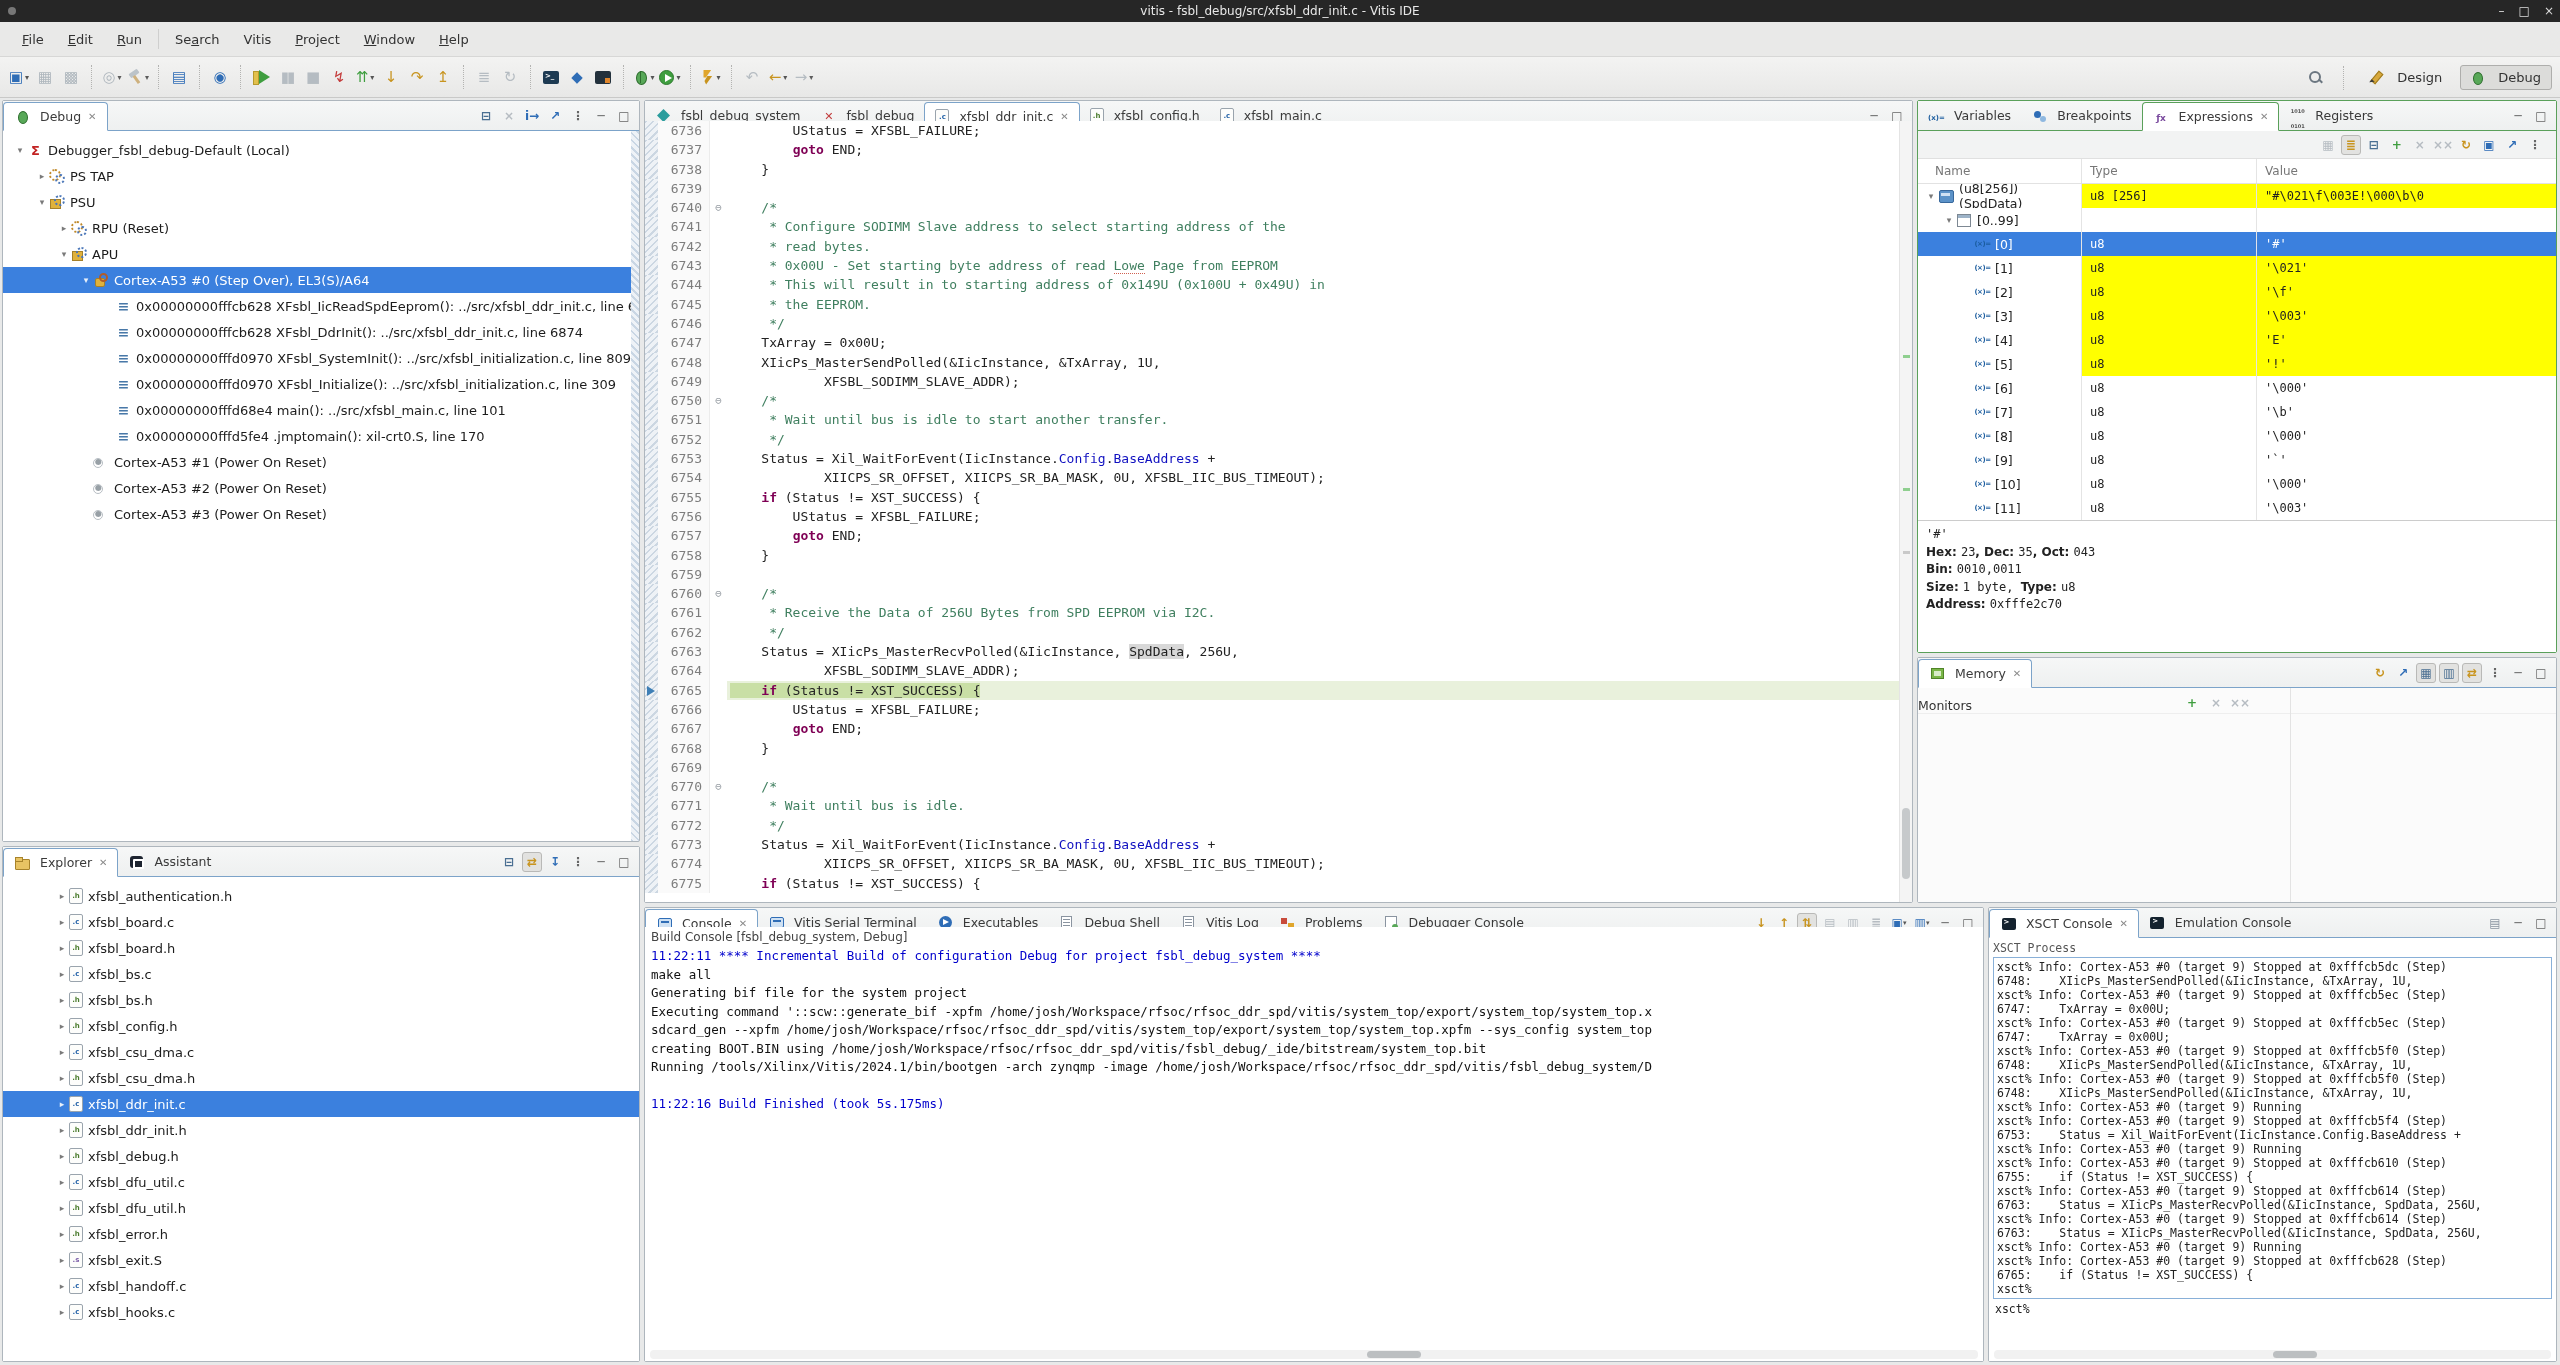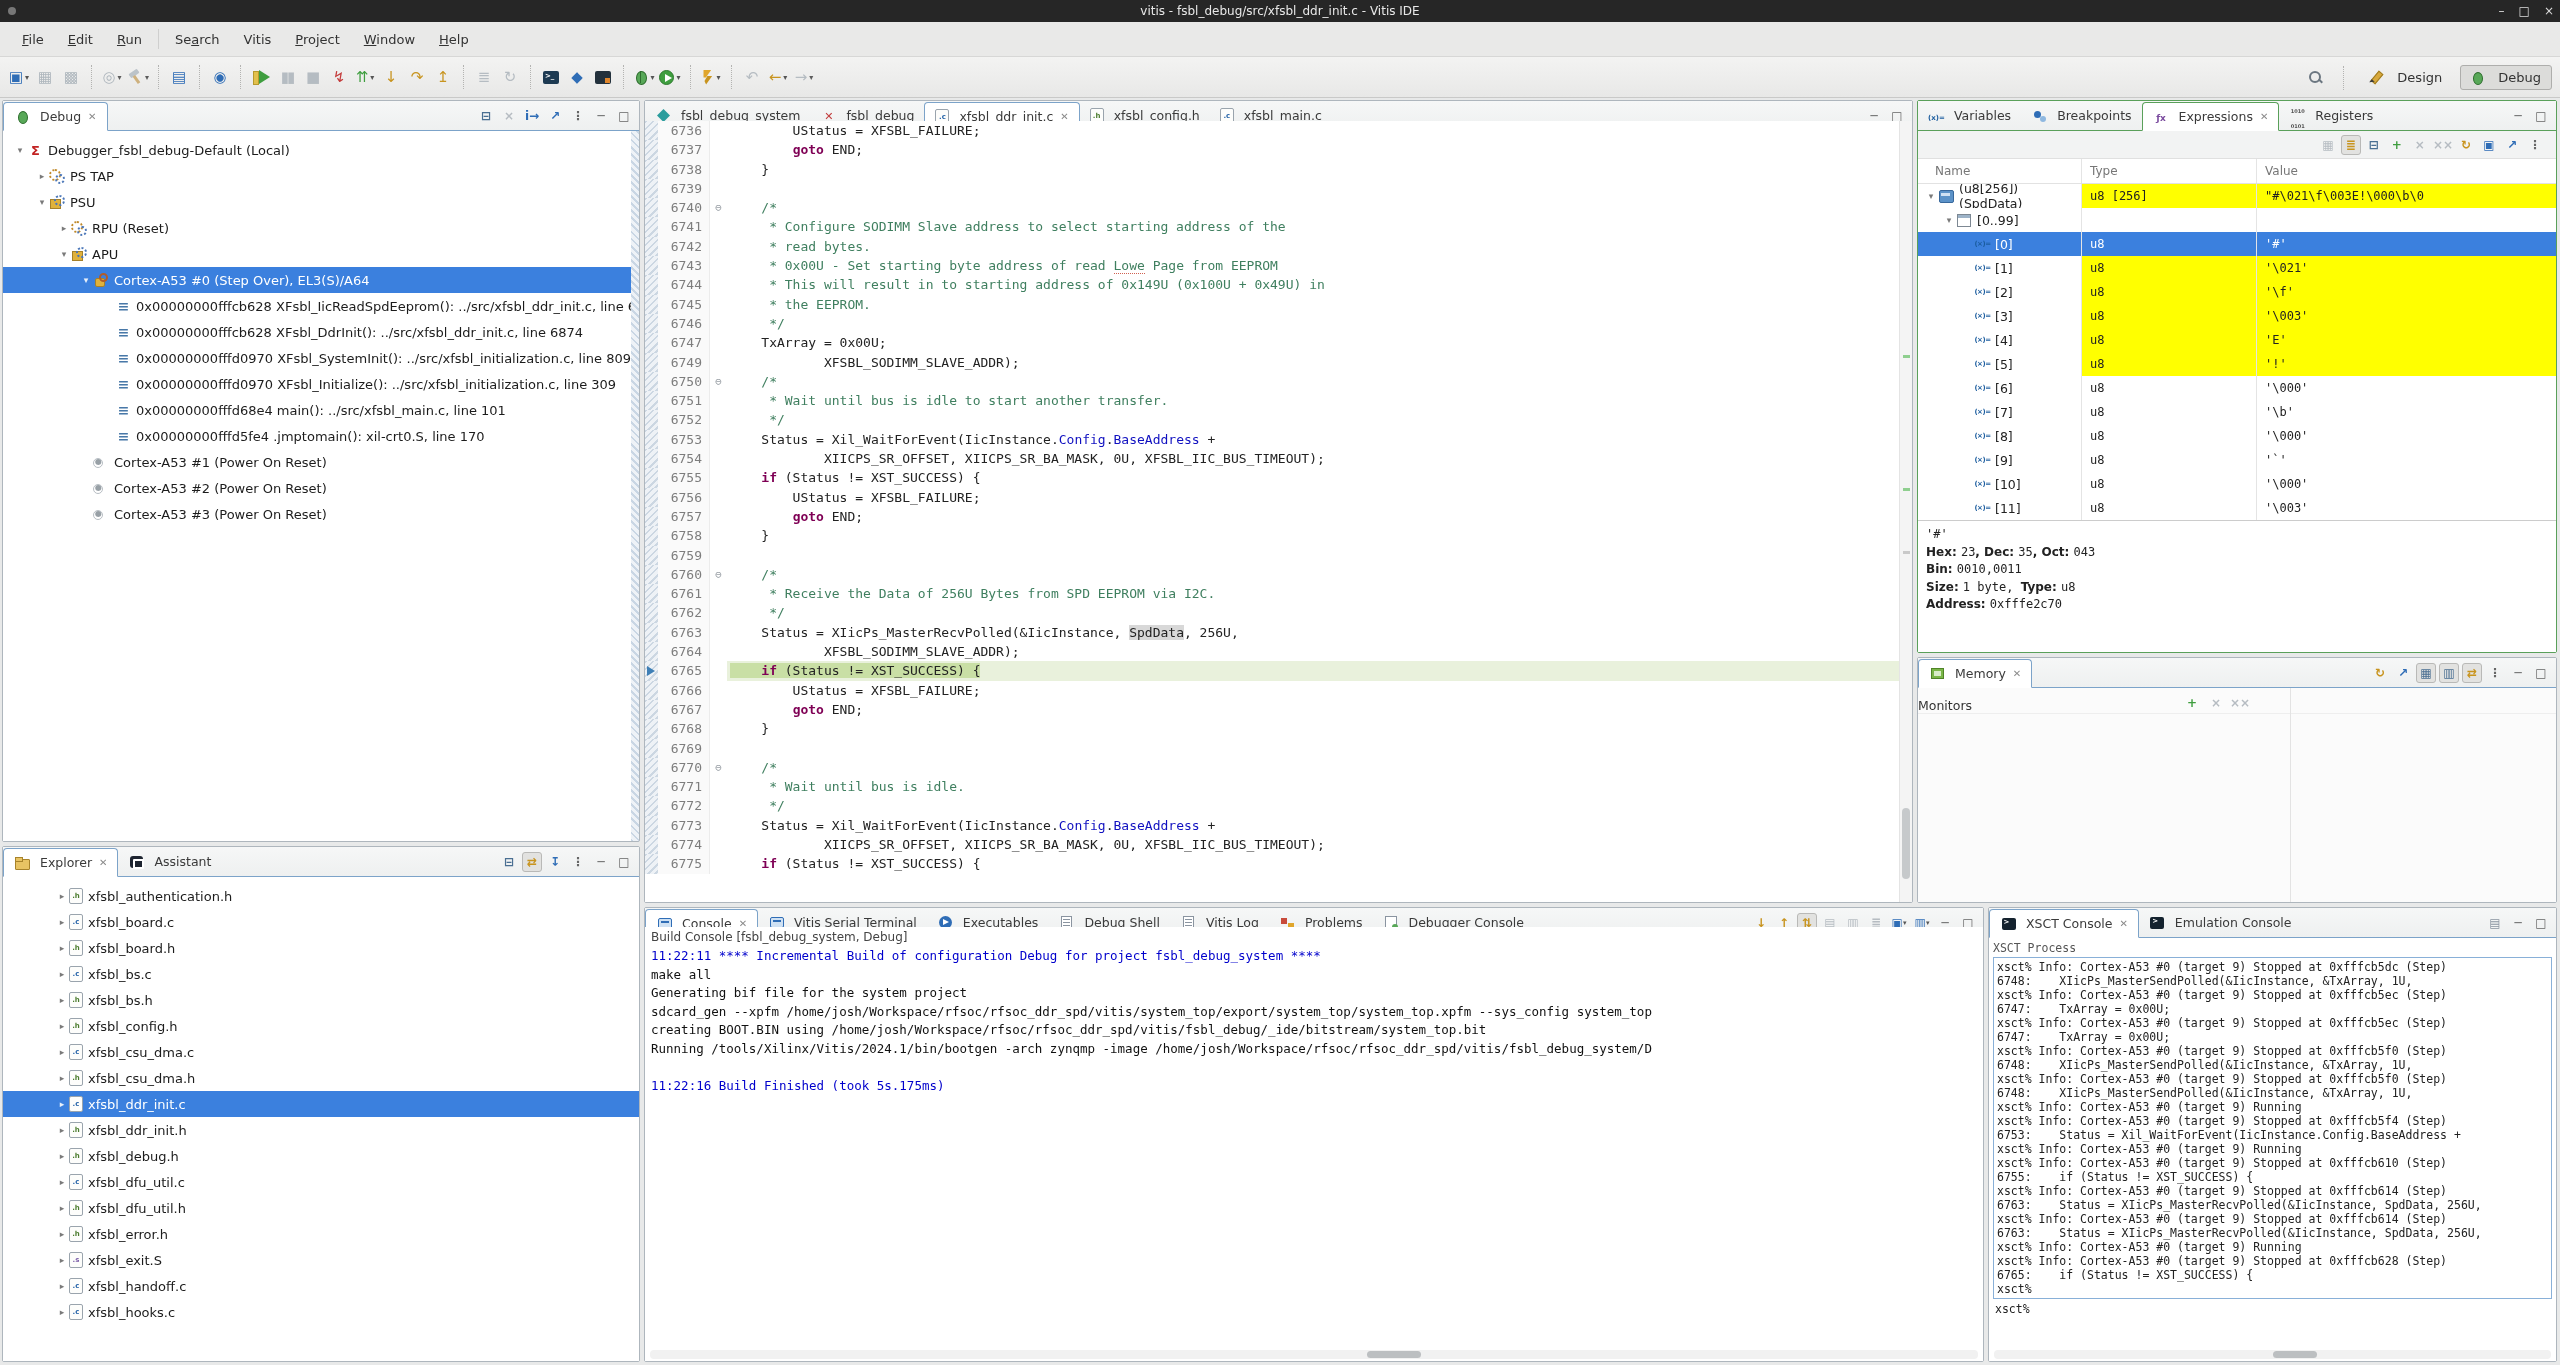--- a/index.html
+++ b/index.html
@@ -566,20 +566,21 @@
         <div class="eline"><span class="ann"></span><span class="lnum">6738</span><span class="fold"></span><span class="ltxt"><span class="seg-p">    }</span></span></div>
         <div class="eline"><span class="ann"></span><span class="lnum">6739</span><span class="fold"></span><span class="ltxt"></span></div>
         <div class="eline"><span class="ann"></span><span class="lnum">6740</span><span class="fold">⊖</span><span class="ltxt"><span class="seg-c">    /*</span></span></div>
         <div class="eline"><span class="ann"></span><span class="lnum">6741</span><span class="fold"></span><span class="ltxt"><span class="seg-c">     * Configure SODIMM Slave address to select starting address of the</span></span></div>
         <div class="eline"><span class="ann"></span><span class="lnum">6742</span><span class="fold"></span><span class="ltxt"><span class="seg-c">     * read bytes.</span></span></div>
         <div class="eline"><span class="ann"></span><span class="lnum">6743</span><span class="fold"></span><span class="ltxt"><span class="seg-c">     * 0x00U - Set starting byte address of read </span><span class="seg-cs">Lowe</span><span class="seg-c"> Page from EEPROM</span></span></div>
         <div class="eline"><span class="ann"></span><span class="lnum">6744</span><span class="fold"></span><span class="ltxt"><span class="seg-c">     * This will result in to starting address of 0x149U (0x100U + 0x49U) in</span></span></div>
         <div class="eline"><span class="ann"></span><span class="lnum">6745</span><span class="fold"></span><span class="ltxt"><span class="seg-c">     * the EEPROM.</span></span></div>
         <div class="eline"><span class="ann"></span><span class="lnum">6746</span><span class="fold"></span><span class="ltxt"><span class="seg-c">     */</span></span></div>
         <div class="eline"><span class="ann"></span><span class="lnum">6747</span><span class="fold"></span><span class="ltxt"><span class="seg-p">    TxArray = 0x00U;</span></span></div>
+        <div class="eline"><span class="ann"></span><span class="lnum">6748</span><span class="fold"></span><span class="ltxt"><span class="seg-p">    XIicPs_MasterSendPolled(&amp;IicInstance, &amp;TxArray, 1U,</span></span></div>
         <div class="eline"><span class="ann"></span><span class="lnum">6749</span><span class="fold"></span><span class="ltxt"><span class="seg-p">            XFSBL_SODIMM_SLAVE_ADDR);</span></span></div>
         <div class="eline"><span class="ann"></span><span class="lnum">6750</span><span class="fold">⊖</span><span class="ltxt"><span class="seg-c">    /*</span></span></div>
         <div class="eline"><span class="ann"></span><span class="lnum">6751</span><span class="fold"></span><span class="ltxt"><span class="seg-c">     * Wait until bus is idle to start another transfer.</span></span></div>
         <div class="eline"><span class="ann"></span><span class="lnum">6752</span><span class="fold"></span><span class="ltxt"><span class="seg-c">     */</span></span></div>
         <div class="eline"><span class="ann"></span><span class="lnum">6753</span><span class="fold"></span><span class="ltxt"><span class="seg-p">    Status = Xil_WaitForEvent(IicInstance.</span><span class="seg-f">Config</span><span class="seg-p">.</span><span class="seg-f">BaseAddress</span><span class="seg-p"> +</span></span></div>
         <div class="eline"><span class="ann"></span><span class="lnum">6754</span><span class="fold"></span><span class="ltxt"><span class="seg-p">            XIICPS_SR_OFFSET, XIICPS_SR_BA_MASK, 0U, XFSBL_IIC_BUS_TIMEOUT);</span></span></div>
         <div class="eline"><span class="ann"></span><span class="lnum">6755</span><span class="fold"></span><span class="ltxt"><span class="seg-p">    </span><span class="seg-k">if</span><span class="seg-p"> (Status != XST_SUCCESS) {</span></span></div>
         <div class="eline"><span class="ann"></span><span class="lnum">6756</span><span class="fold"></span><span class="ltxt"><span class="seg-p">        UStatus = XFSBL_FAILURE;</span></span></div>
         <div class="eline"><span class="ann"></span><span class="lnum">6757</span><span class="fold"></span><span class="ltxt"><span class="seg-p">        </span><span class="seg-k">goto</span><span class="seg-p"> END;</span></span></div>
         <div class="eline"><span class="ann"></span><span class="lnum">6758</span><span class="fold"></span><span class="ltxt"><span class="seg-p">    }</span></span></div>
@@ -890,20 +891,21 @@
         <span class="tool" style="color: rgb(102, 102, 102); font-weight: bold;">─</span>
         <span class="tool" style="color: rgb(102, 102, 102); font-weight: bold;">□</span>
       </div>
     </div>
   <div class="pcontent" style="top:19px;">
     <div id="console-sub">Build Console [fsbl_debug_system, Debug]</div>
     <div id="console-lines">
         <div class="cline blue">11:22:11 **** Incremental Build of configuration Debug for project fsbl_debug_system ****</div>
         <div class="cline">make all</div>
         <div class="cline">Generating bif file for the system project</div>
+        <div class="cline">Executing command '::scw::generate_bif -xpfm /home/josh/Workspace/rfsoc/rfsoc_ddr_spd/vitis/system_top/export/system_top/system_top.x</div>
         <div class="cline">sdcard_gen --xpfm /home/josh/Workspace/rfsoc/rfsoc_ddr_spd/vitis/system_top/export/system_top/system_top.xpfm --sys_config system_top</div>
         <div class="cline">creating BOOT.BIN using /home/josh/Workspace/rfsoc/rfsoc_ddr_spd/vitis/fsbl_debug/_ide/bitstream/system_top.bit</div>
         <div class="cline">Running /tools/Xilinx/Vitis/2024.1/bin/bootgen -arch zynqmp -image /home/josh/Workspace/rfsoc/rfsoc_ddr_spd/vitis/fsbl_debug_system/D</div>
         <div class="cline"> </div>
         <div class="cline blue">11:22:16 Build Finished (took 5s.175ms)</div>
       </div>
     <div class="hsb">
         <div class="th" style="left:54%;"></div>
       </div>
   </div>

